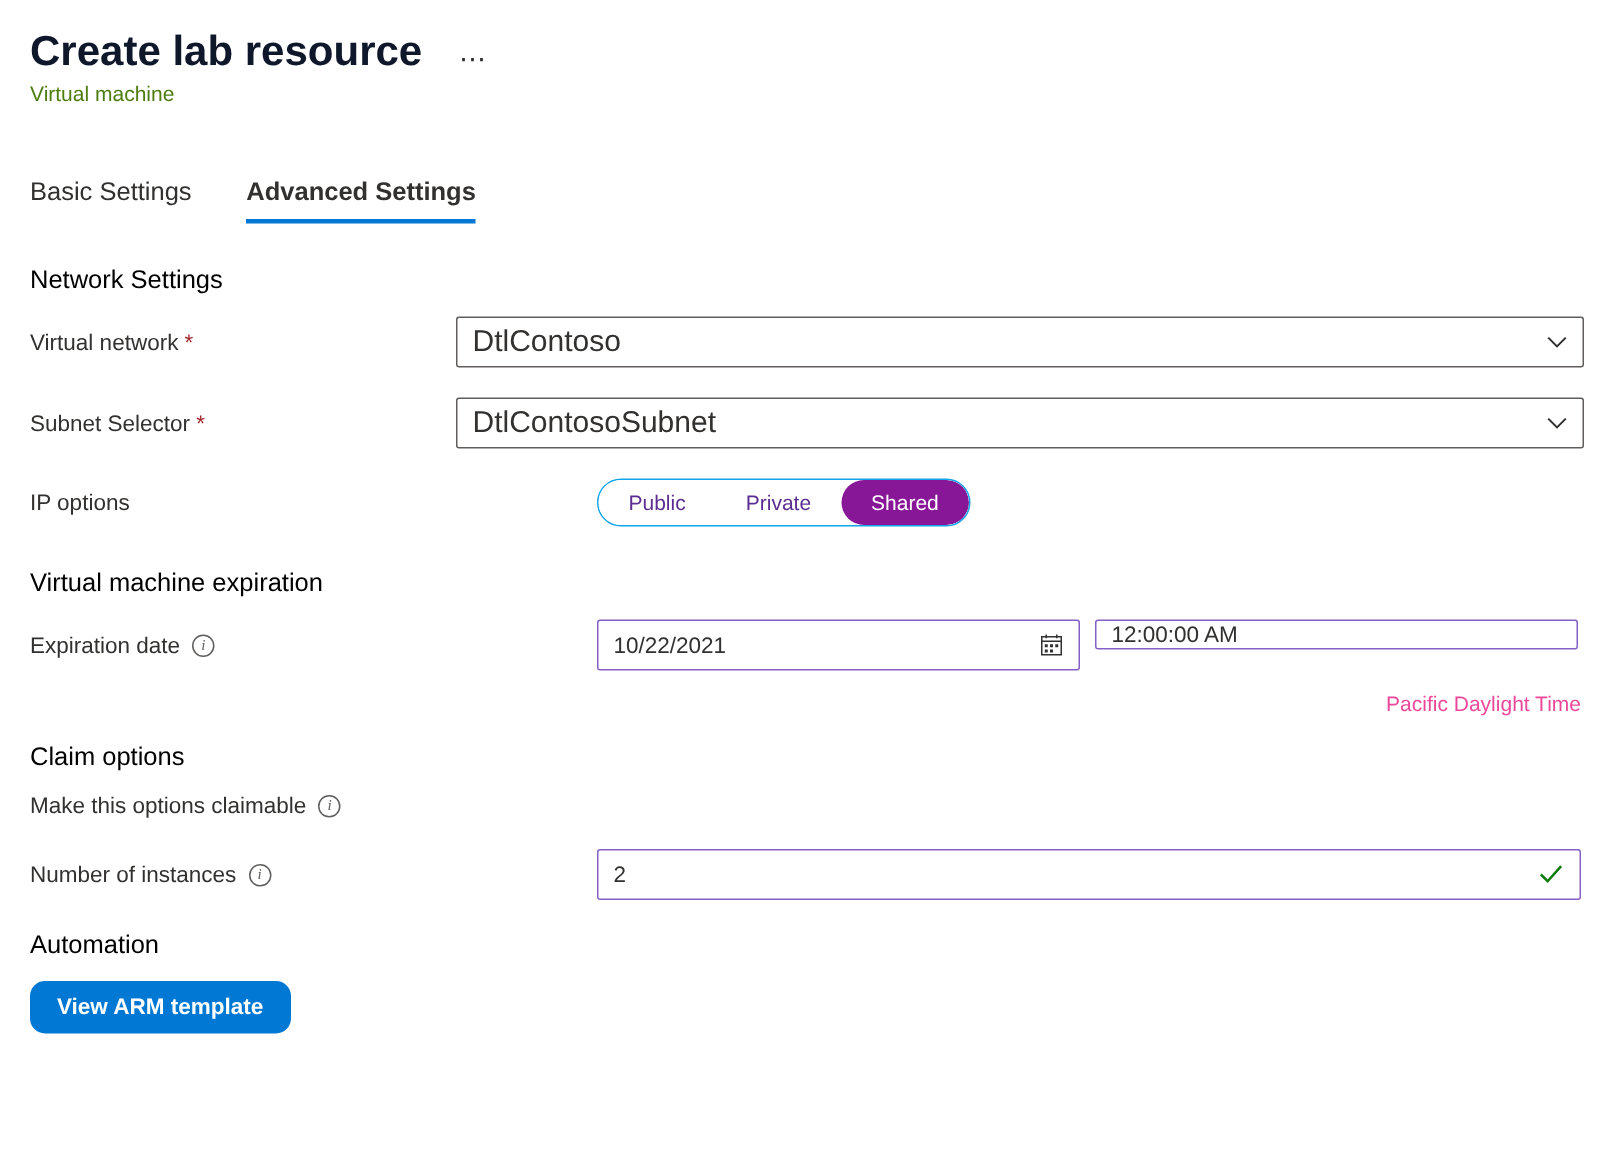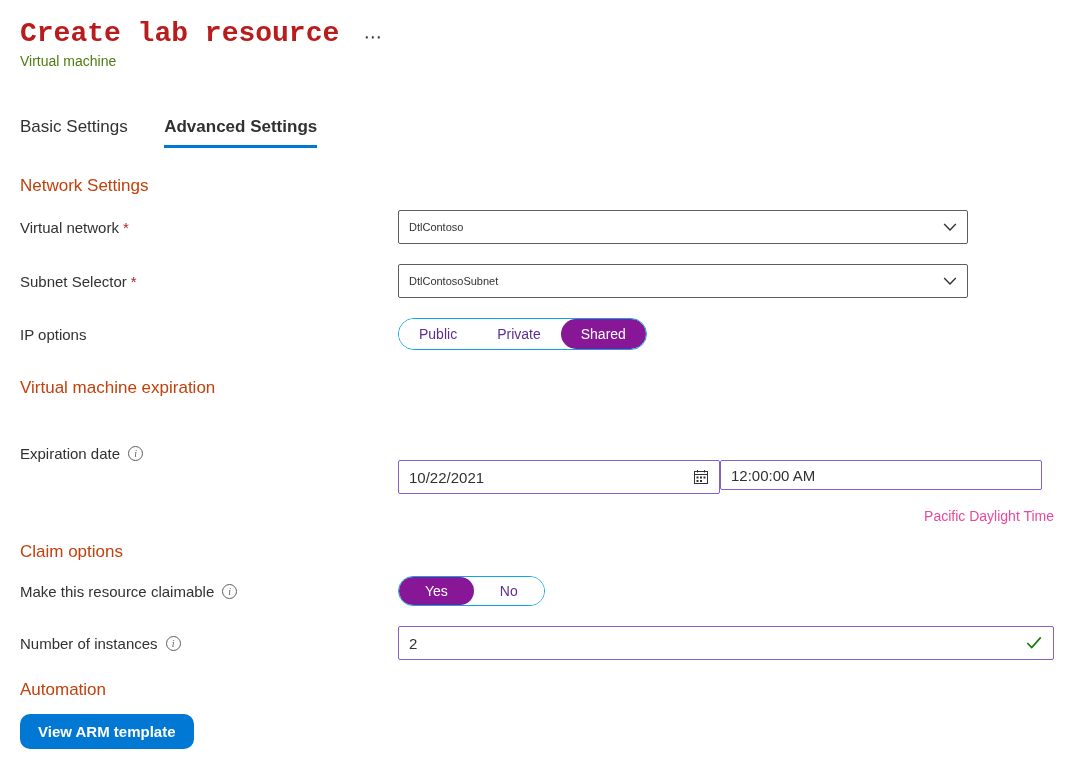--- a/index.html
+++ b/index.html
@@ -6,23 +6,22 @@
   body {
     font-family: 'Segoe UI', -apple-system, BlinkMacSystemFont, sans-serif;
     background: #fff;
     color: #323130;
     padding: 18px 20px;
     width: 1076px;
   }
   .page-title {
     font-size: 28px;
     font-weight: 600;
-    color: #b91c1c;
+    color: #0f172a;
     display: inline-block;
-    font-family: Liberation Mono, monospace;
   }
   .ellipsis {
     display: inline-block;
     margin-left: 20px;
     font-size: 18px;
     color: #323130;
     vertical-align: middle;
     letter-spacing: 1px;
   }
   .subtitle {
@@ -42,21 +41,21 @@
     color: #323130;
     cursor: pointer;
   }
   .tab.active {
     font-weight: 600;
     border-bottom: 3px solid #0078d4;
     color: #323130;
   }
   .section-heading {
     font-size: 17px;
-    color: #c2410c;
+    color: #000000;
     margin-top: 28px;
     margin-bottom: 14px;
   }
   .form-row {
     display: flex;
     align-items: center;
     margin-bottom: 20px;
   }
   .form-label {
     width: 378px;
@@ -80,29 +79,29 @@
     font-size: 10px;
     color: #605e5c;
     margin-left: 8px;
     font-style: italic;
     font-family: Georgia, serif;
   }
   .form-control-area {
     flex: 1;
   }
   .dropdown {
-    width: 570px;
+    width: 752px;
     height: 34px;
     border: 1px solid #605e5c;
     border-radius: 2px;
     padding: 0 10px;
     display: flex;
     align-items: center;
     justify-content: space-between;
-    font-size: 11px;
+    font-size: 20px;
     cursor: pointer;
     background: #fff;
   }
   .chevron {
     width: 14px;
     height: 14px;
   }
   .pill-group {
     display: inline-flex;
     border: 1px solid #0ea5e9;
@@ -125,37 +124,37 @@
     border-radius: 16px;
   }
   .pill-group.small {
     height: 30px;
   }
   .pill-group.small .pill {
     padding: 0 26px;
   }
   .date-time-row {
     display: flex;
-    margin-top: 48px;
+    gap: 10px;
   }
   .date-input {
     width: 322px;
     height: 34px;
     border: 1px solid #8661c5;
     border-radius: 2px;
     padding: 0 10px;
     display: flex;
     align-items: center;
     justify-content: space-between;
     font-size: 15px;
     background: #fff;
   }
   .time-input {
     width: 322px;
-    height: 30px;
+    height: 20px;
     border: 1px solid #8661c5;
     border-radius: 2px;
     padding: 0 10px;
     display: flex;
     align-items: center;
     font-size: 15px;
     background: #fff;
   }
   .calendar-icon {
     width: 16px;
@@ -291,28 +290,22 @@
   </div>
 </div>
 
 <div class="timezone-row">Pacific Daylight Time</div>
 
 
 <div class="section-heading" style="margin-top:18px">Claim options</div>
 
 <div class="form-row">
   <div class="form-label">
-    <span>Make this resource claimable</span>
+    <span>Make this options claimable</span>
     <span class="info-icon">i</span>
-  </div>
-  <div class="form-control-area">
-    <div class="pill-group small">
-      <div class="pill selected">Yes</div>
-      <div class="pill">No</div>
-    </div>
   </div>
 </div>
 
 <div class="form-row">
   <div class="form-label">
     <span>Number of instances</span>
     <span class="info-icon">i</span>
   </div>
   <div class="form-control-area">
     <div class="number-input">

